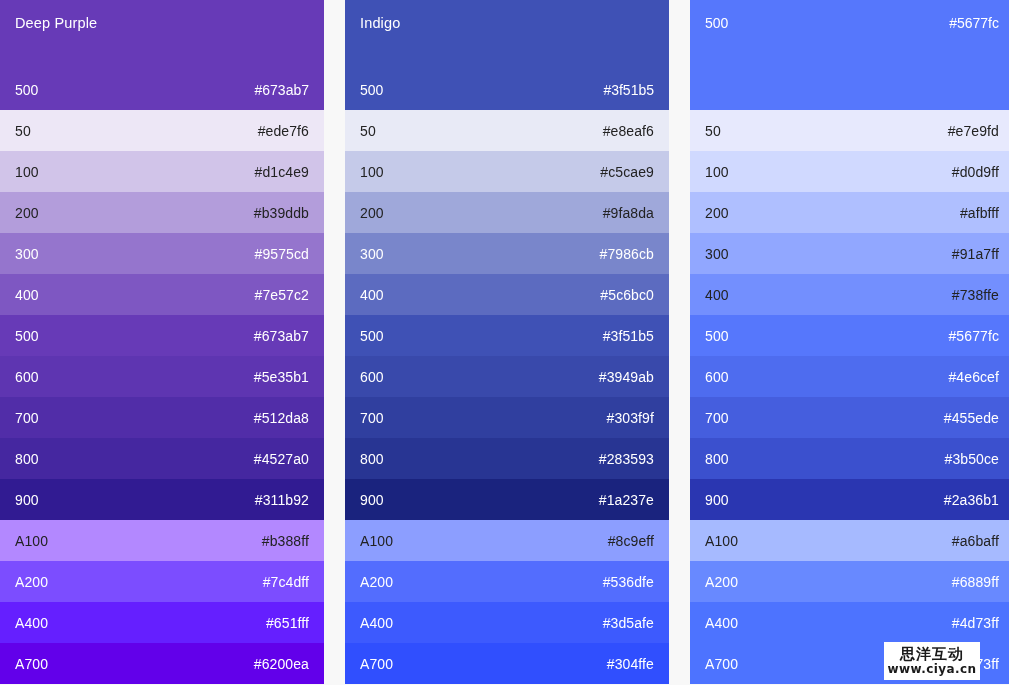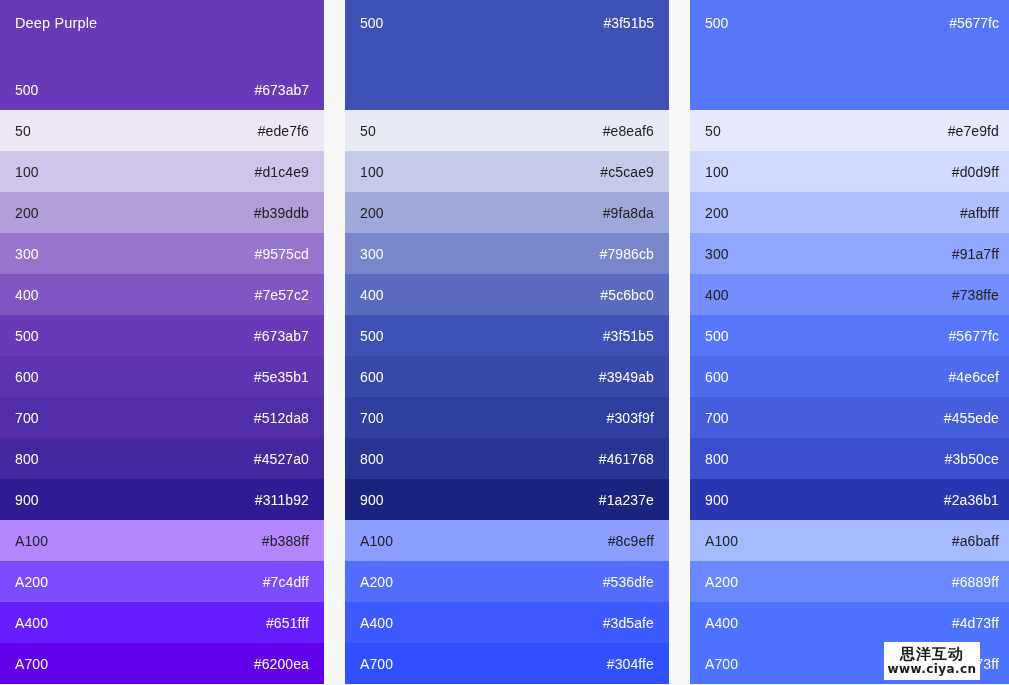--- a/index.html
+++ b/index.html
@@ -155,20 +155,21 @@
         <span class="tone-label">A400</span>
         <span class="tone-hex">#651fff</span>
       </div>
       <div class="swatch-row on-dark" style="background: rgb(98, 0, 234);">
         <span class="tone-label">A700</span>
         <span class="tone-hex">#6200ea</span>
       </div>
     </div>
     <div class="palette-column">
       <div class="palette-header" style="background: rgb(63, 81, 181); color: rgb(255, 255, 255);">
+        <div class="palette-title">Indigo</div>
         <div class="header-row">
           <span>500</span>
           <span>#3f51b5</span>
         </div>
       </div>
       <div class="swatch-row on-light" style="background: rgb(232, 234, 246);">
         <span class="tone-label">50</span>
         <span class="tone-hex">#e8eaf6</span>
       </div>
       <div class="swatch-row on-light" style="background: rgb(197, 202, 233);">
@@ -194,21 +195,21 @@
       <div class="swatch-row on-dark" style="background: rgb(57, 73, 171);">
         <span class="tone-label">600</span>
         <span class="tone-hex">#3949ab</span>
       </div>
       <div class="swatch-row on-dark" style="background: rgb(48, 63, 159);">
         <span class="tone-label">700</span>
         <span class="tone-hex">#303f9f</span>
       </div>
       <div class="swatch-row on-dark" style="background: rgb(40, 53, 147);">
         <span class="tone-label">800</span>
-        <span class="tone-hex">#461768</span>
+        <span class="tone-hex">#283593</span>
       </div>
       <div class="swatch-row on-dark" style="background: rgb(26, 35, 126);">
         <span class="tone-label">900</span>
         <span class="tone-hex">#1a237e</span>
       </div>
       <div class="swatch-row on-light" style="background: rgb(140, 158, 255);">
         <span class="tone-label">A100</span>
         <span class="tone-hex">#8c9eff</span>
       </div>
       <div class="swatch-row on-dark" style="background: rgb(83, 109, 254);">

